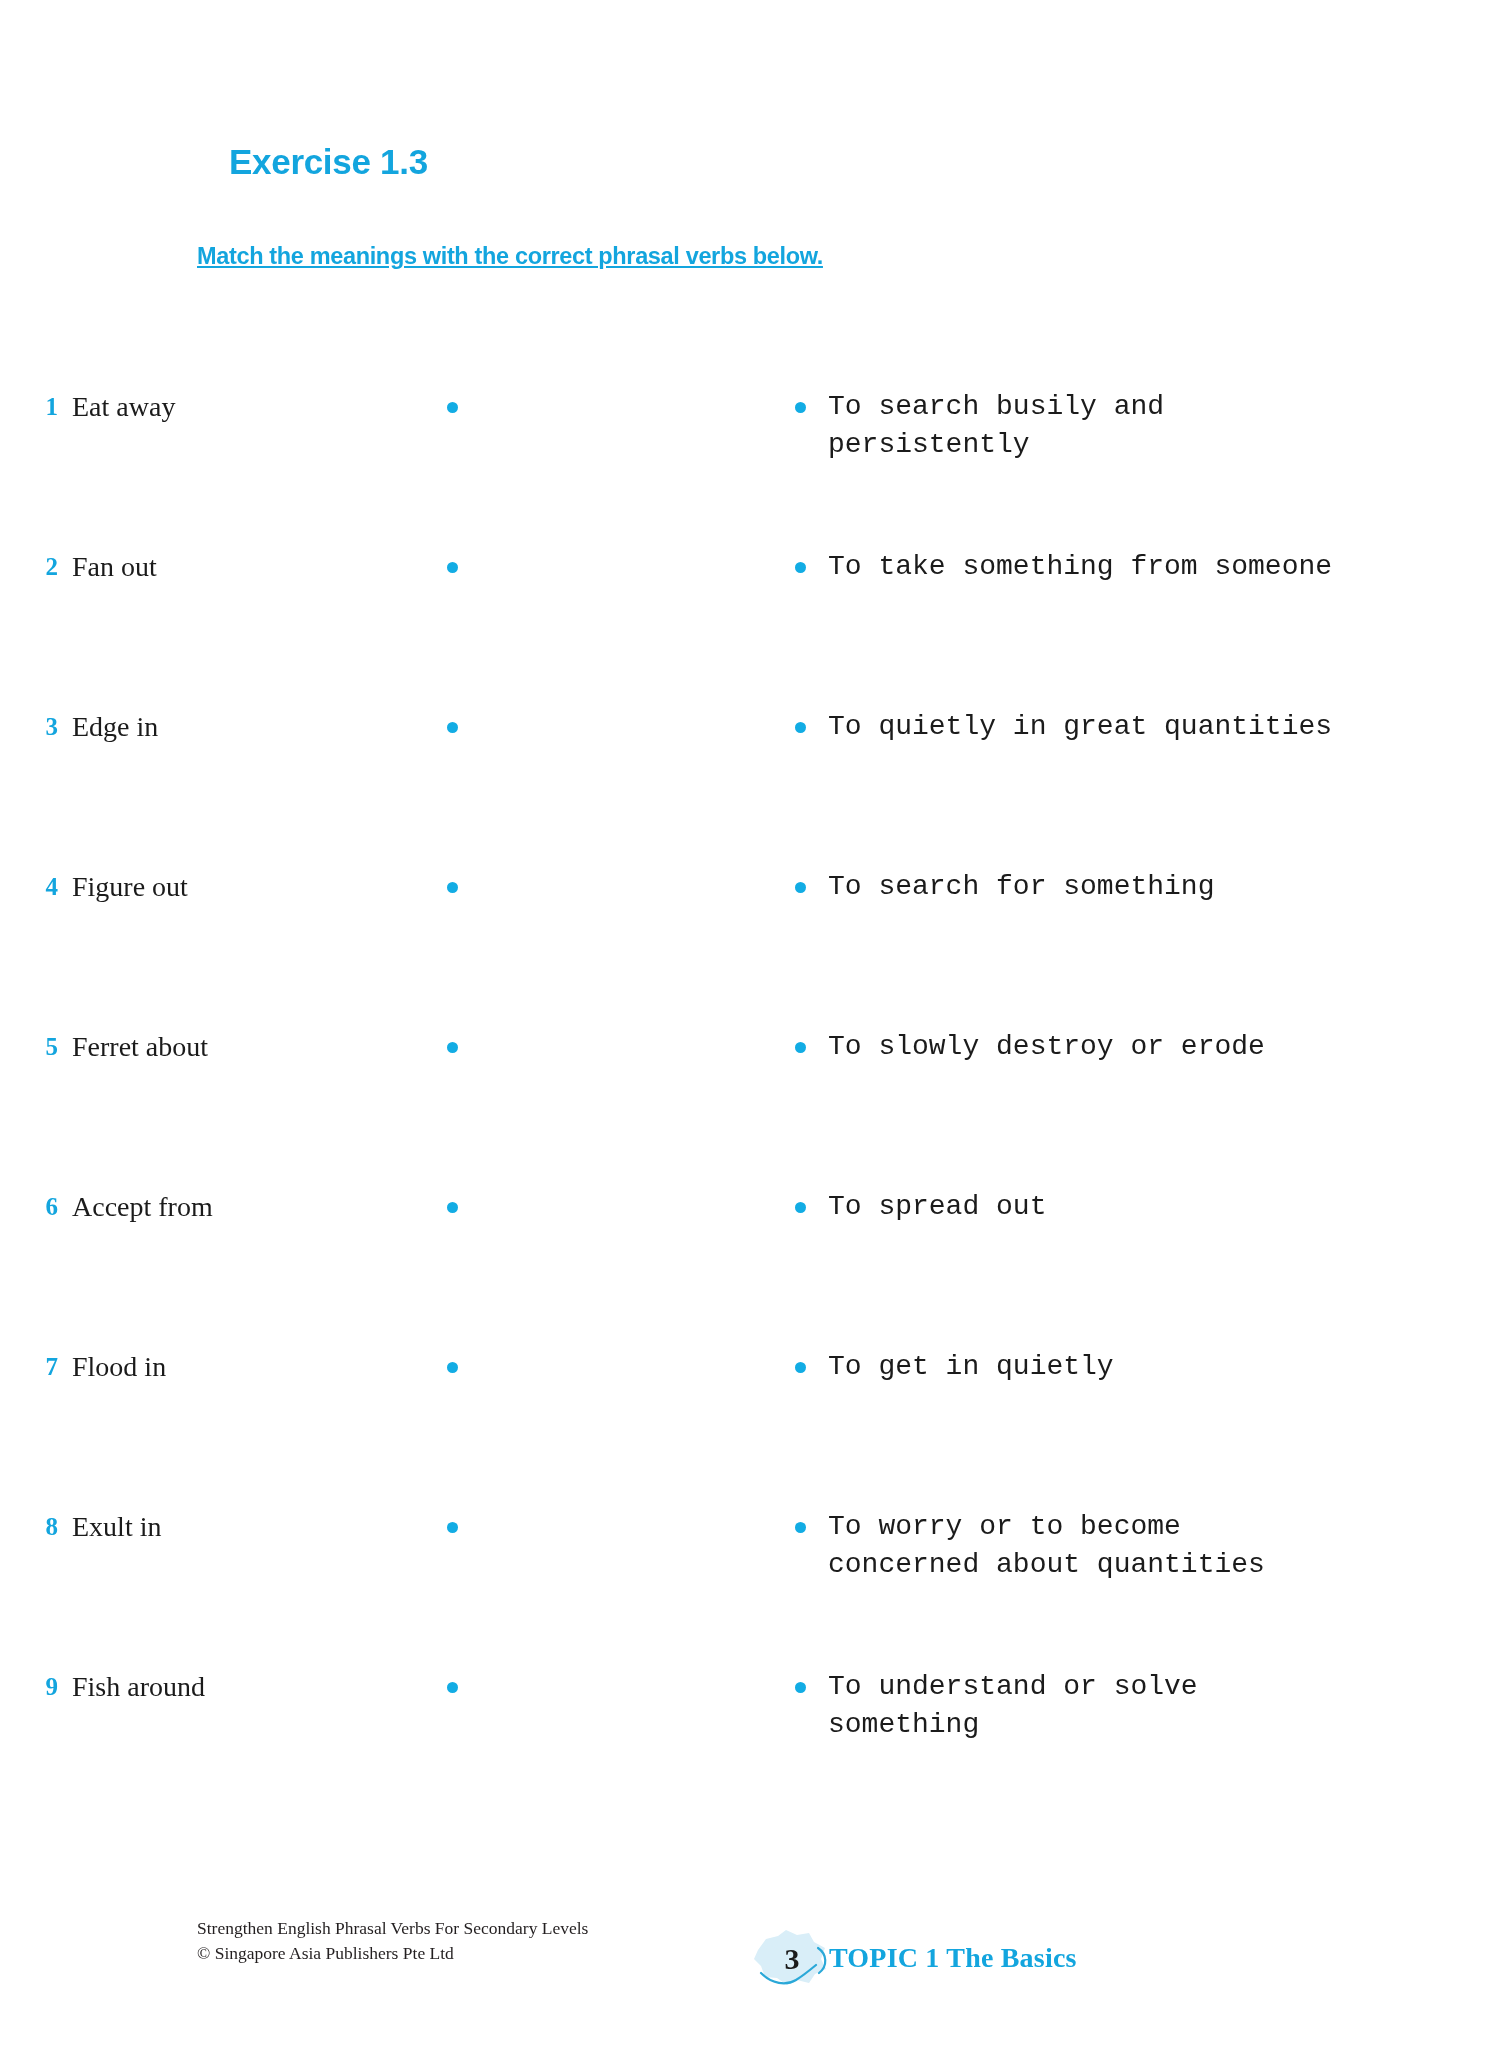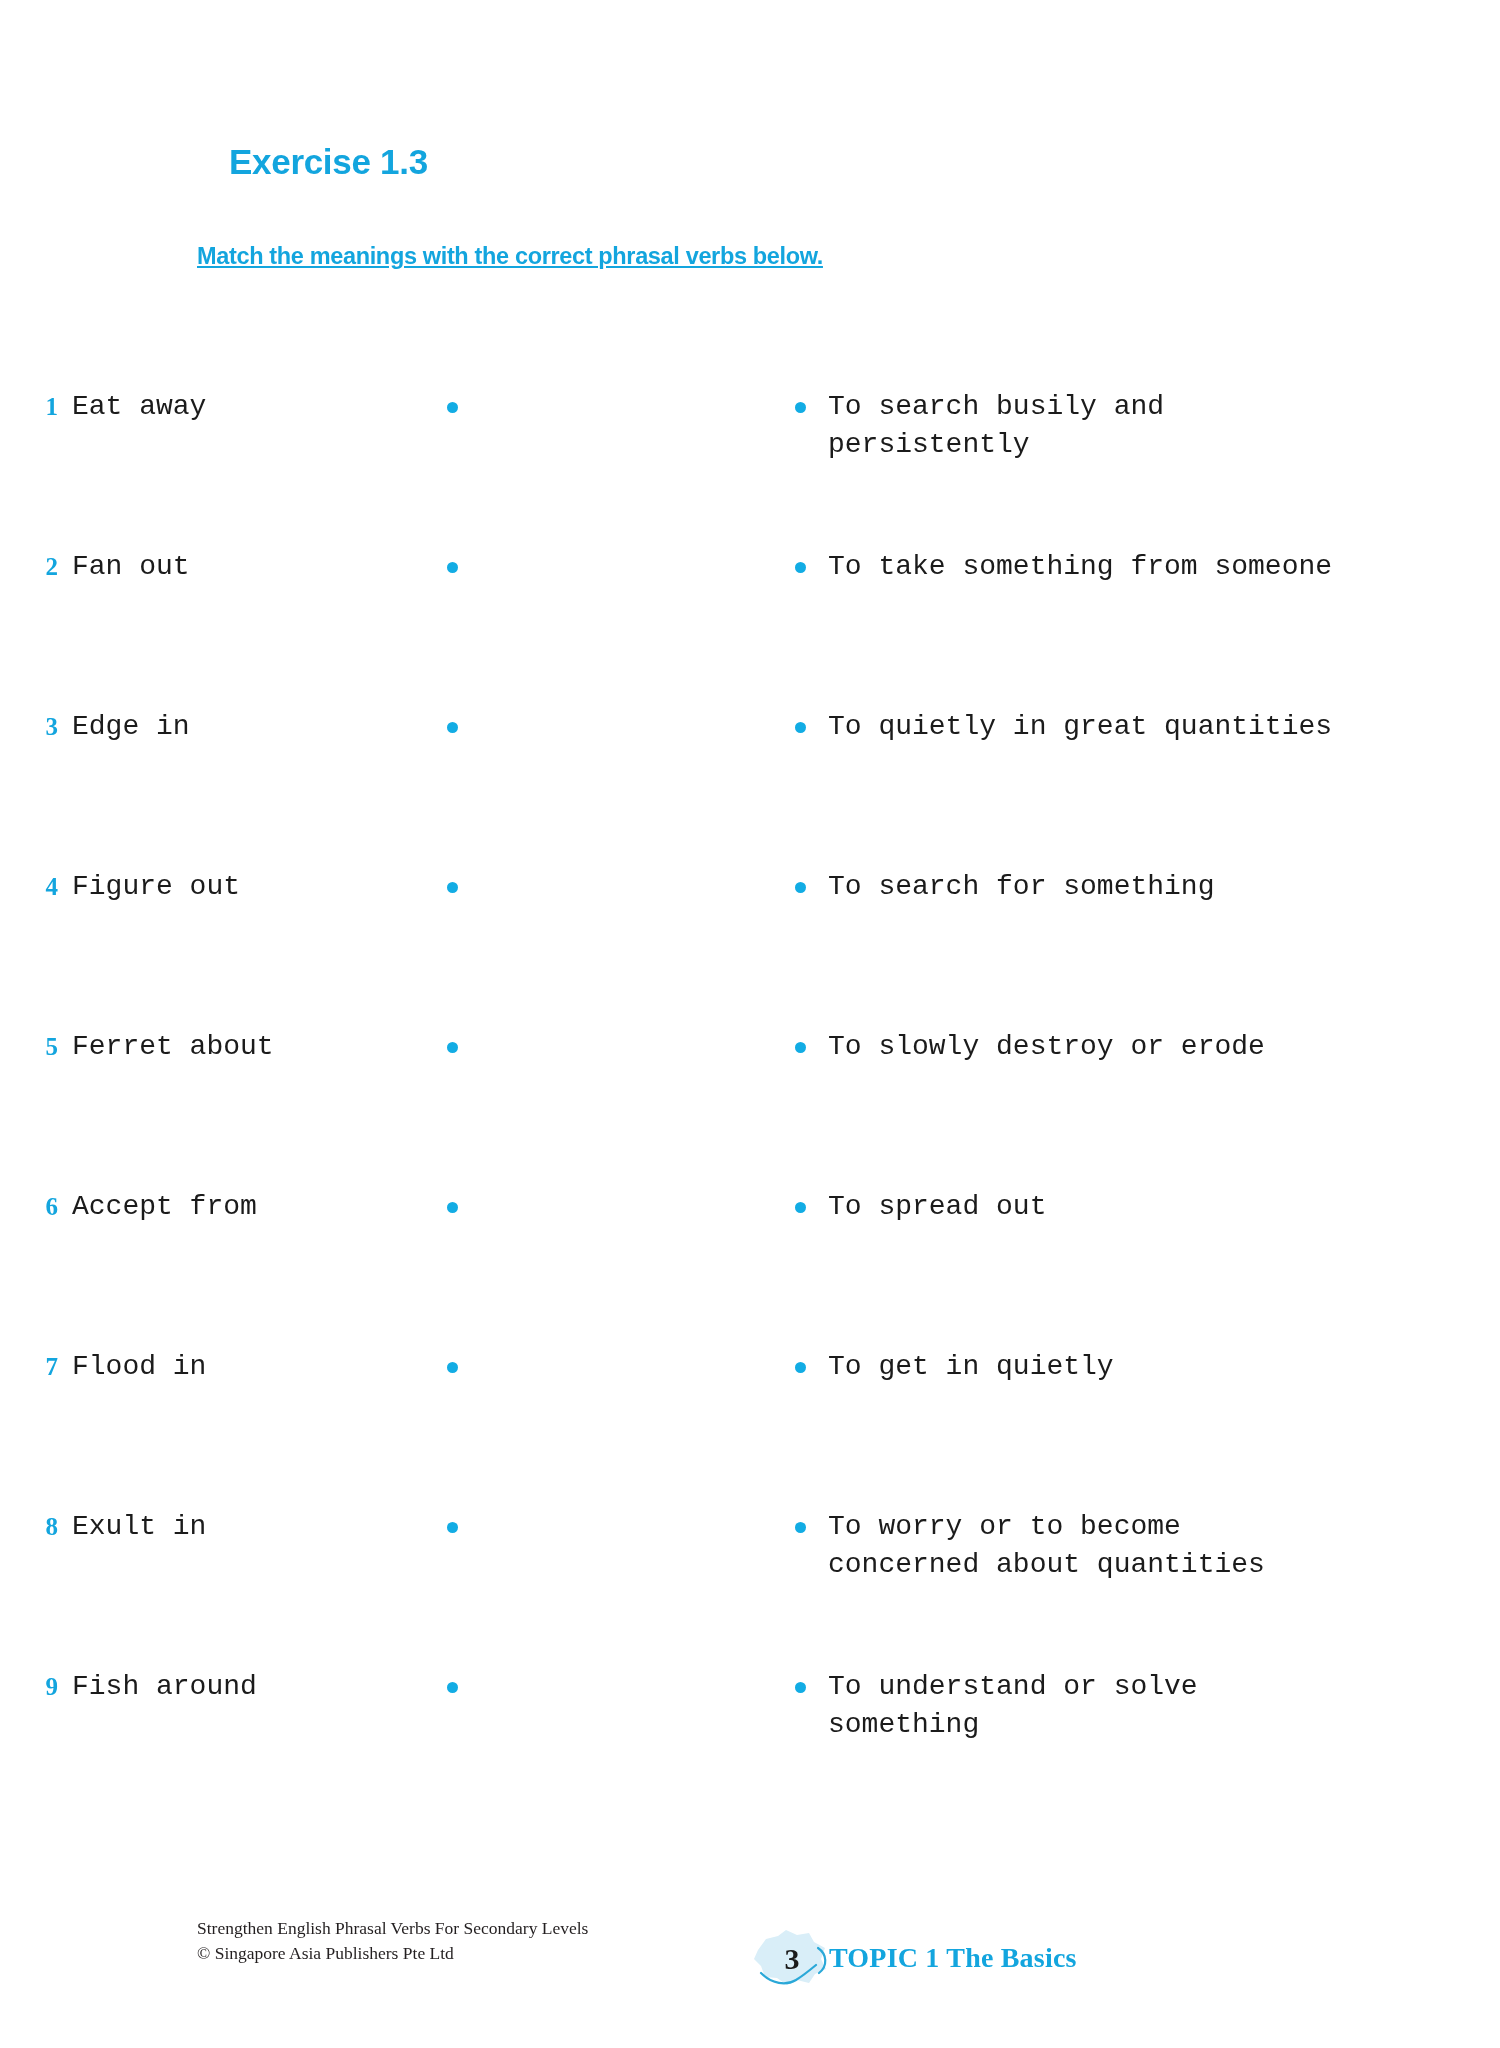--- a/index.html
+++ b/index.html
@@ -80,21 +80,21 @@
     font-family: "Liberation Serif", serif;
     font-weight: bold;
     font-size: 25px;
     color: #13A5DE;
     line-height: 38px;
   }
 
   .verb {
     display: inline-block;
     margin-left: 14px;
-    font-family: Liberation Mono, monospace;
+    font-family: Liberation Serif, serif;
     font-size: 28px;
     color: #1b1b1b;
     line-height: 38px;
     white-space: nowrap;
   }
 
   .dot {
     position: absolute;
     width: 11px;
     height: 11px;

